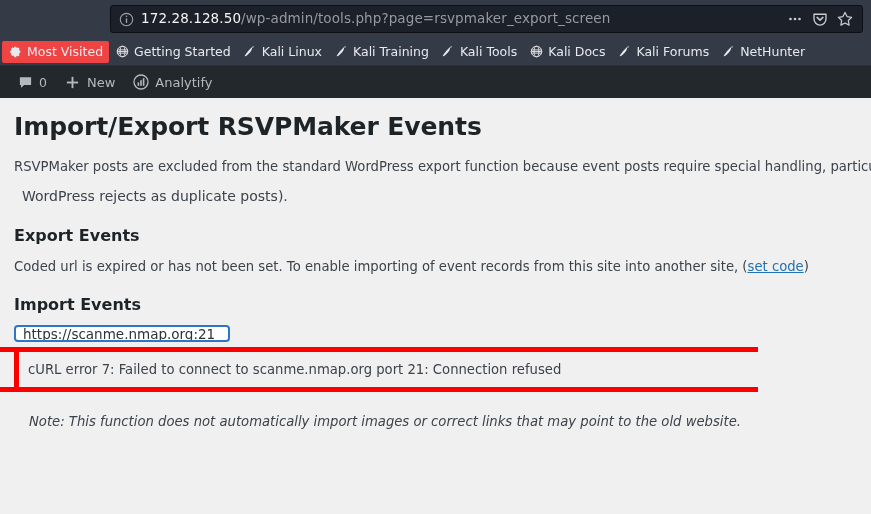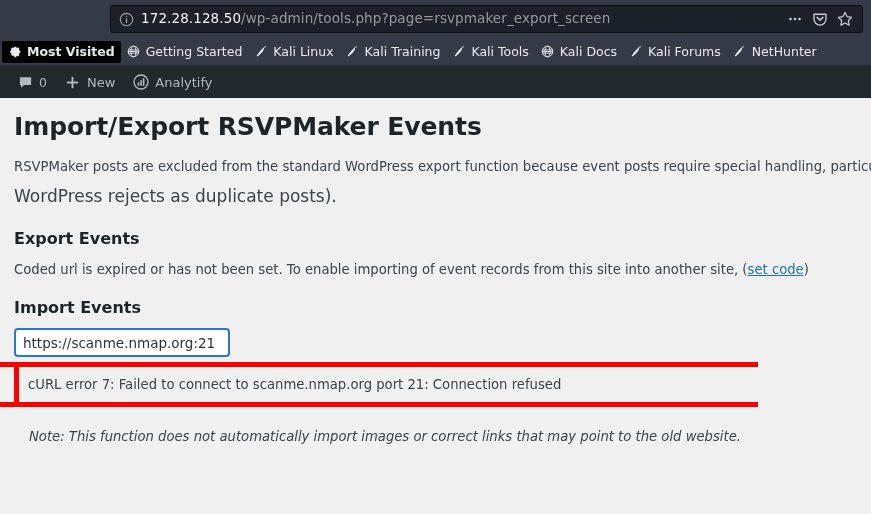--- a/index.html
+++ b/index.html
@@ -76,21 +76,21 @@
   .bm {
     display: flex;
     align-items: center;
     height: 22px;
     padding: 0 6px;
     border-radius: 2px;
     color: #e8e9ed;
     font-size: 12.5px;
     flex: 0 0 auto;
   }
-  .bm.active { background: #000000; font-weight: bold; }
+  .bm.active { background: #ef4444; }
   .bm .bmi {
     width: 14px; height: 14px;
     margin-right: 5px;
     flex: 0 0 14px;
     display: flex; align-items: center; justify-content: center;
   }
   .bm .bmi svg { display: block; }
 
   
   #wp-adminbar {
@@ -135,38 +135,38 @@
     line-height: 1.2;
   }
   p.body-text {
     margin: 0 0 6px 0;
     font-size: 13.2px;
     color: #3c434a;
     line-height: 1.62;
     white-space: nowrap;
   }
   p.body-wrapline {
-    margin: 0;
-    font-size: 17px;
+    margin: 8px;
+    font-size: 14px;
     color: #3c434a;
     line-height: 1.62;
   }
   h2.section-title {
     margin: 18px 0 11px 0;
     font-size: 16px;
     font-weight: 700;
     color: #1d2327;
   }
   a.wplink { color: #2271b1; text-decoration: underline; }
   em { font-style: italic; }
 
   #url-input {
     display: block;
     width: 216px;
-    height: 29px;
+    height: 17px;
     margin: 6px 0 0 0;
     padding: 2px 7px;
     font-size: 13.5px;
     font-family: "DejaVu Sans", "Liberation Sans", sans-serif;
     color: #2c3338;
     background: #ffffff;
     border: 2px solid #2d76c4;
     border-radius: 4px;
     outline: none;
   }

